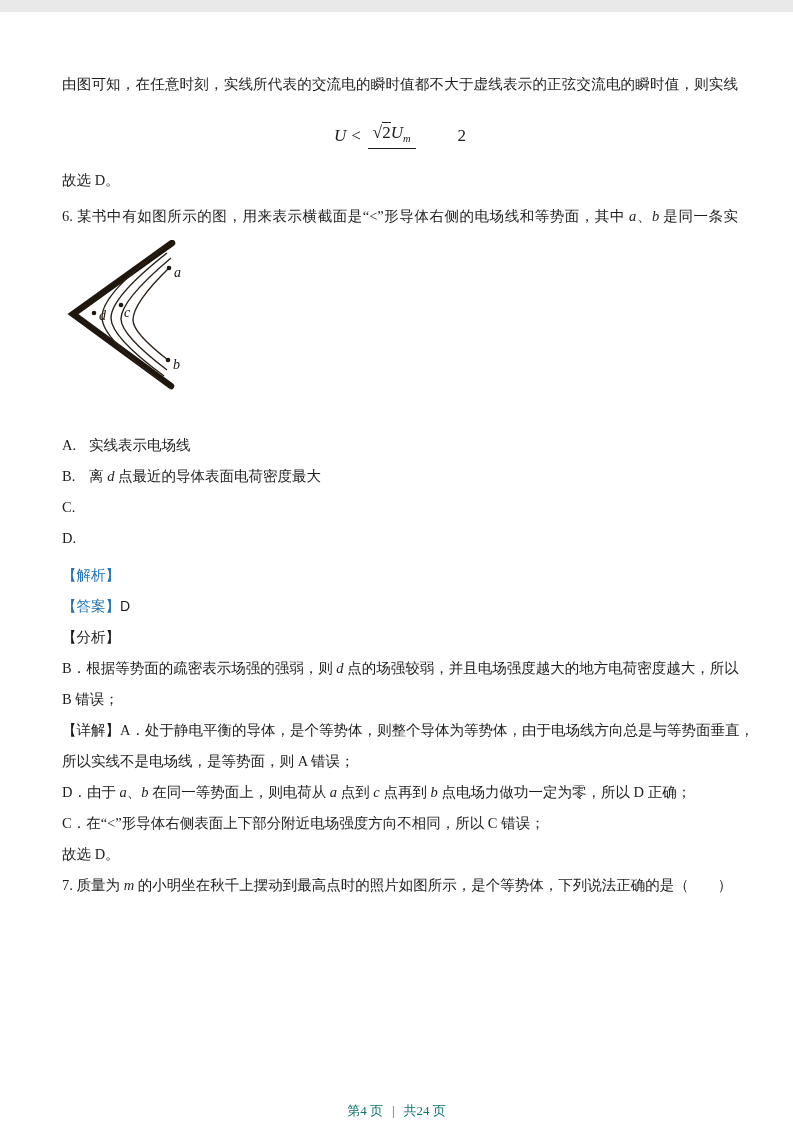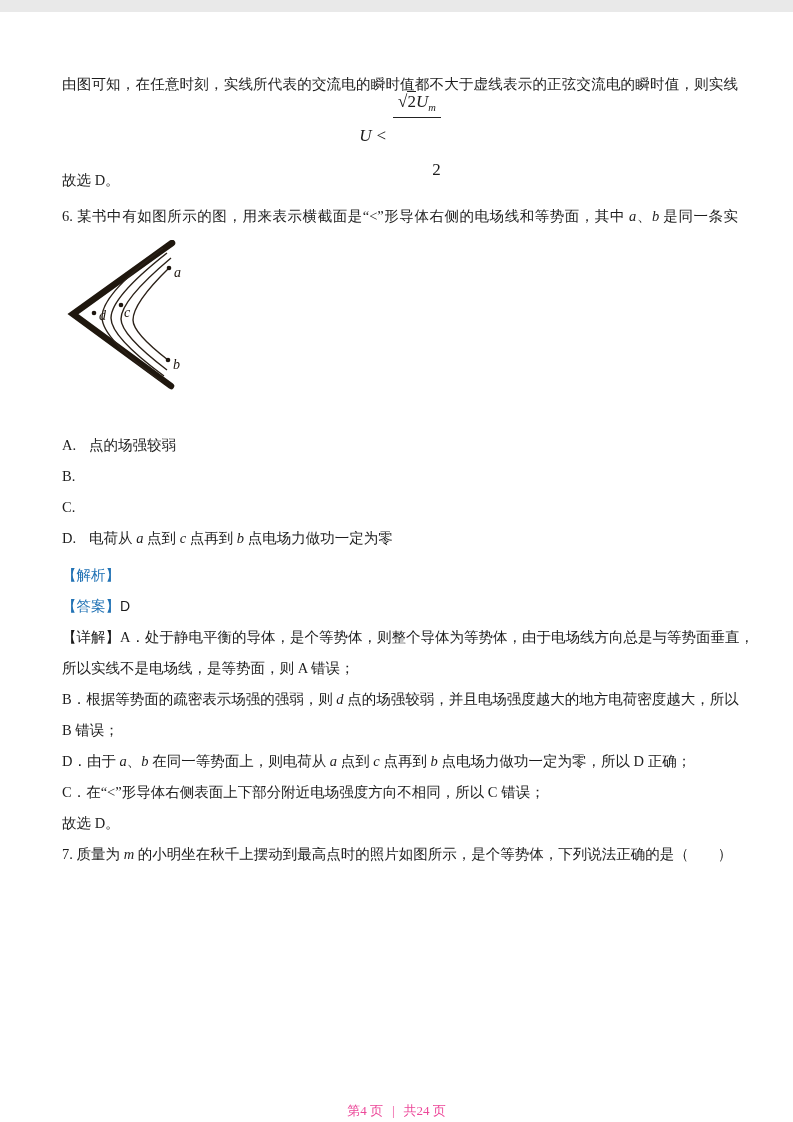--- a/index.html
+++ b/index.html
@@ -24,21 +24,21 @@
   i{font-style:italic;font-family:"Liberation Serif","DejaVu Serif",serif;}
 
   
   .formula-wrap{
     height:56px;margin-top:8px;
     display:flex;align-items:center;justify-content:center;
     font-size:17px;line-height:1.1;
   }
   .f-var{font-style:italic;}
   .f-rel{margin:0 7px 0 5px;}
-  .frac{display:inline-flex;flex-direction:column;align-items:flex-end;vertical-align:middle;gap:42px;}
+  .frac{display:inline-flex;flex-direction:row;align-items:center;vertical-align:middle;gap:42px;}
   .frac .num{border-bottom:1.2px solid #222;padding:1px 5px 3px;display:inline-block;}
   .frac .den{padding-top:1px;}
   .radical{font-style:normal;}
   .radicand{border-top:1.2px solid #222;}
   .num sub{font-size:10.5px;font-style:italic;}
 
   
   .figure-block{margin-top:8px;margin-left:-2px;height:160px;}
   .fig-label{font-style:italic;font-size:14px;fill:#1d150e;}
 
@@ -48,21 +48,21 @@
   .opt-label{display:inline-block;width:27px;flex:0 0 27px;}
 
   
   .solution{line-height:31px;margin-top:6px;}
   .blue{color:#2273B5;}
   .ans-value{font-family:"Liberation Sans","DejaVu Sans",sans-serif;font-size:14px;}
 
   
   .footer{
     position:absolute;left:0;top:1090px;width:100%;
-    text-align:center;font-size:13px;color:#ec4899;
+    text-align:center;font-size:13px;color:#0f766e;
   }
   .footer .sep{margin:0 9px;}
 </style>
 </head>
 <body>
 
 <div class="page">
   <div class="content">
 
     <div>
@@ -103,48 +103,51 @@
         <text x="114" y="37" class="fig-label">a</text>
         <text x="113" y="129" class="fig-label">b</text>
         <text x="64" y="77" class="fig-label">c</text>
         <text x="39" y="80" class="fig-label">d</text>
       </svg>
     </div>
 
     <div class="options">
       <div class="opt-row">
         <span class="opt-label">A.</span>
-        <span><span>点的场强较弱</span></span>
+        <span><span>实线表示电场线</span></span>
       </div>
       <div class="opt-row">
         <span class="opt-label">B.</span>
+        <span><span>离 </span><i>d</i><span> 点最近的导体表面电荷密度最大</span></span>
       </div>
       <div class="opt-row">
         <span class="opt-label">C.</span>
       </div>
       <div class="opt-row">
         <span class="opt-label">D.</span>
-        <span><span>电荷从 </span><i>a</i><span> 点到 </span><i>c</i><span> 点再到 </span><i>b</i><span> 点电场力做功一定为零</span></span>
       </div>
     </div>
 
     <div class="solution">
       <div class="line">
         <span class="blue">【解析】</span>
       </div>
       <div class="line">
         <span class="blue">【答案】</span><span class="ans-value">D</span>
       </div>
+      <div class="line">
+        <span>【分析】</span>
+      </div>
+      <div>
+          <div class="line fill"><span>B．根据等势面的疏密表示场强的强弱，则 </span><i>d</i><span> 点的场强较弱，并且电场强度越大的地方电荷密度越大，所以</span></div>
+          <div class="line"><span>B 错误；</span></div>
+        </div>
       <div>
           <div class="line fill"><span>【详解】A．处于静电平衡的导体，是个等势体，则整个导体为等势体，由于电场线方向总是与等势面垂直，</span></div>
           <div class="line"><span>所以实线不是电场线，是等势面，则 A 错误；</span></div>
-        </div>
-      <div>
-          <div class="line fill"><span>B．根据等势面的疏密表示场强的强弱，则 </span><i>d</i><span> 点的场强较弱，并且电场强度越大的地方电荷密度越大，所以</span></div>
-          <div class="line"><span>B 错误；</span></div>
         </div>
       <div>
           <div class="line"><span>D．由于 </span><i>a</i><span>、</span><i>b</i><span> 在同一等势面上，则电荷从 </span><i>a</i><span> 点到 </span><i>c</i><span> 点再到 </span><i>b</i><span> 点电场力做功一定为零，所以 D 正确；</span></div>
         </div>
       <div>
           <div class="line"><span>C．在“&lt;”形导体右侧表面上下部分附近电场强度方向不相同，所以 C 错误；</span></div>
         </div>
       <div>
           <div class="line"><span>故选 D。</span></div>
         </div>

